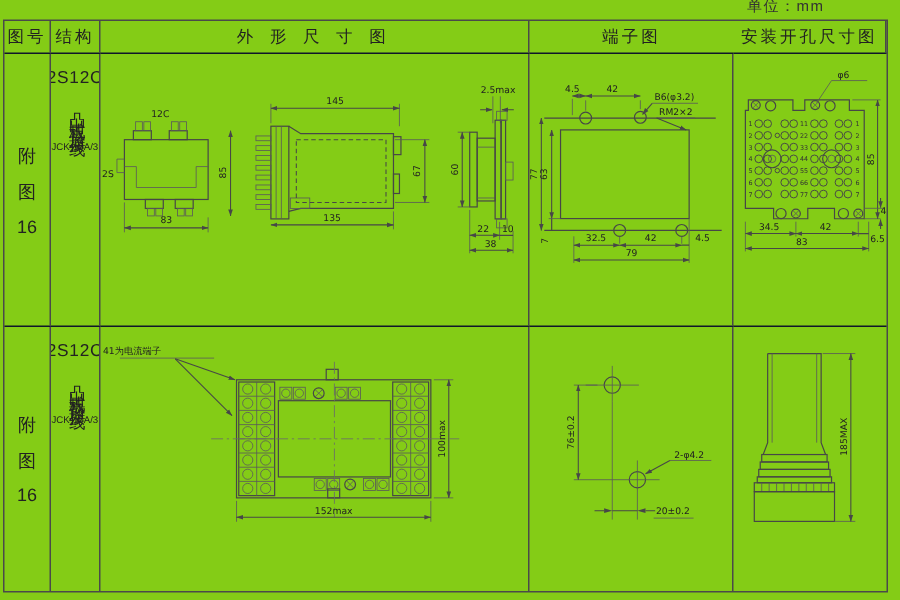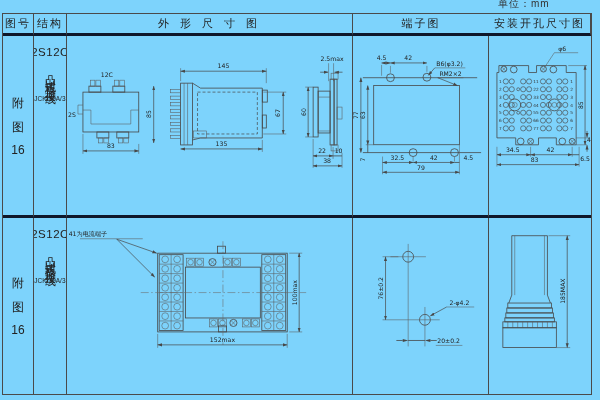--- a/index.html
+++ b/index.html
@@ -1,22 +1,22 @@
 <!DOCTYPE html>
 <html><head>
 <meta charset="utf-8">
 <style>
   html,body{margin:0;padding:0;}
-  .page{position:relative;width:600px;height:400px;background:#7dd3fc;overflow:hidden;
+  .page{position:relative;width:600px;height:400px;background:#84cc16;overflow:hidden;
         font-family:"Liberation Sans","DejaVu Sans",sans-serif;color:#222;}
   .unit{position:absolute;left:498px;top:-3px;font-size:10px;letter-spacing:1px;color:#333;}
   .tbl{position:absolute;left:2px;top:13px;width:590px;height:382px;border:1px solid #4a4a4a;
        box-sizing:border-box;display:grid;grid-template-columns:31px 33px 286px 136px 1fr;
        grid-template-rows:22px 182px 1fr;}
-  .cell{border-right:1px solid #4a4a4a;border-bottom:3px solid #0f172a;box-sizing:border-box;
+  .cell{border-right:1px solid #4a4a4a;border-bottom:1px solid #0f172a;box-sizing:border-box;
         position:relative;display:flex;align-items:center;justify-content:center;overflow:hidden;}
   .cell.last{border-right:none;}
   .cell.bot{border-bottom:none;}
   .hdr{font-size:11px;letter-spacing:2px;white-space:nowrap;}
   .figcell{flex-direction:column;gap:7px;font-size:12px;}
   .strcell{flex-direction:column;justify-content:flex-start;padding-top:10px;gap:8px;}
   .model{font-size:11.5px;letter-spacing:.5px;}
   .vert{writing-mode:vertical-lr;text-orientation:upright;font-size:11px;letter-spacing:3px;line-height:1;}
   .prod{font-size:7px;white-space:nowrap;transform:scale(.92);}
   svg{display:block;}

